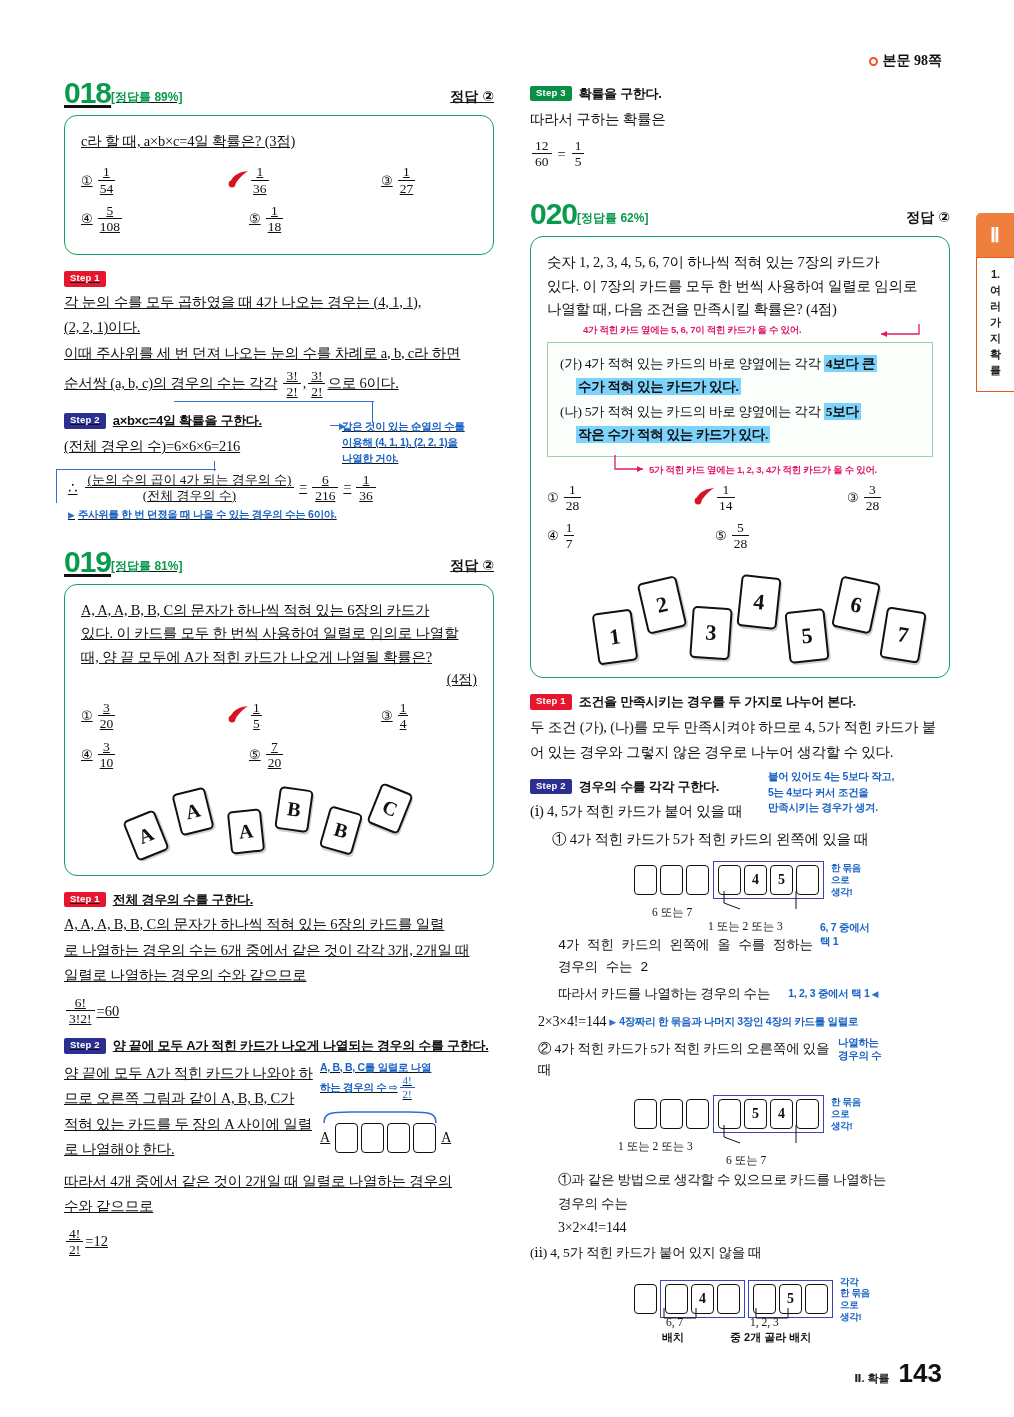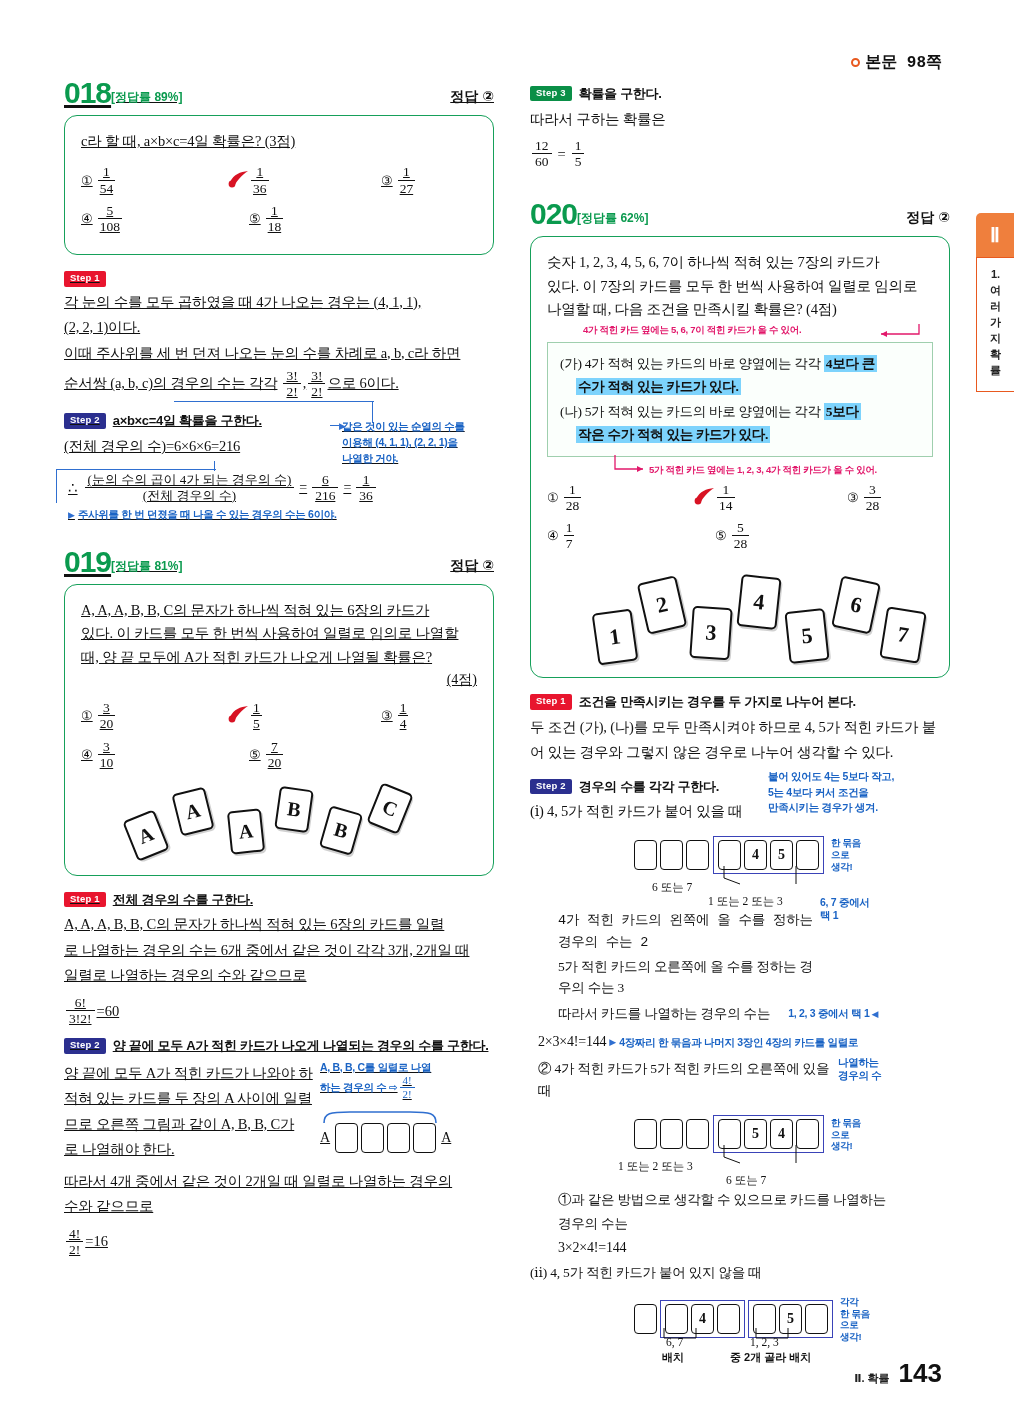--- a/index.html
+++ b/index.html
@@ -10,22 +10,22 @@
     font-family:"Liberation Serif","DejaVu Serif",serif;
     color:#111;
     position:relative;
     overflow:hidden;
   }
   .page { position:absolute; inset:0; }
 
   
   .top-ref {
     position:absolute; right:72px; top:52px;
-    font-family:Liberation Mono, monospace;
-    font-size:16px; font-weight:bold; color:#111;
+    font-family:Liberation Serif, serif;
+    font-size:14px; font-weight:bold; color:#111;
     display:flex; align-items:center; gap:5px;
   }
   .top-ref .dot {
     width:9px; height:9px; border-radius:50%;
     border:2.5px solid #e8591f; background:#fff; display:inline-block;
   }
 
   
   .side-tab { position:absolute; right:0px; top:213px; width:38px; }
   .side-tab .cap {
@@ -408,22 +408,22 @@
       </div>
 
       <div class="step">
         <span class="badge s2">Step 2</span>
         <span class="steptxt">양 끝에 모두 A가 적힌 카드가 나오게 나열되는 경우의 수를 구한다.</span>
       </div>
 
       <div style="display:flex;align-items:flex-start;margin-top:4px;">
         <div style="width:252px;">
           <div class="body-txt">양 끝에 모두 A가 적힌 카드가 나와야 하</div>
+          <div class="body-txt">므로 오른쪽 그림과 같이 A, B, B, C가</div>
           <div class="body-txt">적혀 있는 카드를 두 장의 A 사이에 일렬</div>
-          <div class="body-txt">므로 오른쪽 그림과 같이 A, B, B, C가</div>
           <div class="body-txt">로 나열해야 한다.</div>
         </div>
         <div style="flex:1;padding-left:4px;">
           <div class="note">A, B, B, C를 일렬로 나열</div>
           <div style="display:flex;align-items:center;">
             <span class="note">하는 경우의 수 ⇨</span>
             <span class="mfrac" style="color:#1a63c4;font-size:11px;">
               <span class="num" style="border:0;">4!</span>
               <span class="den" style="border-top:1.2px solid #1a63c4;">2!</span>
             </span>
@@ -446,21 +446,21 @@
       </div>
 
       <div class="body-txt" style="margin-top:6px;">따라서 4개 중에서 같은 것이 2개일 때 일렬로 나열하는 경우의</div>
       <div class="body-txt">수와 같으므로</div>
 
       <div class="eq-row">
         <span class="mfrac">
           <span class="num">4!</span>
           <span class="den">2!</span>
         </span>
-        <span>=16</span>
+        <span>=12</span>
       </div>
     </div>
   </div>
 
   <div class="col col-right" style="top:84px;">
 
     <div>
       <div class="step" style="margin-top:0;">
         <span class="badge s3">Step 3</span>
         <span class="steptxt">확률을 구한다.</span>
@@ -591,20 +591,21 @@
             <span class="badge s2">Step 2</span>
             <span class="steptxt">경우의 수를 각각 구한다.</span>
           </div>
           <div class="body-txt">(ⅰ) 4, 5가 적힌 카드가 붙어 있을 때</div>
         </div>
         <div class="note" style="flex:1;white-space:pre-line;margin-top:2px;padding-left:6px;">붙어 있어도 4는 5보다 작고,
 5는 4보다 커서 조건을
 만족시키는 경우가 생겨.</div>
       </div>
 
+      <div class="body-txt" style="padding-left:22px;">① 4가 적힌 카드가 5가 적힌 카드의 왼쪽에 있을 때</div>
 
       <div style="position:relative;margin:10px 0 0 104px;height:72px;">
         <div class="slotrow">
           <span class="slot"></span>
           <span class="slot"></span>
           <span class="slot"></span>
           <span class="grp" style="margin-left:1px;">
             <span class="slot thin"></span>
             <span class="slot">4</span>
             <span class="slot">5</span>
@@ -619,21 +620,20 @@
           <path d="M76 0 L76 18" stroke="#111" stroke-width="1" fill="none"></path>
         </svg>
         <span class="underlabel" style="position:absolute;left:18px;top:44px;">6 또는 7</span>
         <span class="underlabel" style="position:absolute;left:74px;top:58px;">1 또는 2 또는 3</span>
       </div>
 
       <div style="position:relative;">
         <div style="display:flex;align-items:flex-start;">
           <div style="width:290px;padding-left:28px;">
             <div class="body-txt" style="font-size:13.5px;font-family:Liberation Mono, monospace;">4가 적힌 카드의 왼쪽에 올 수를 정하는 경우의 수는 2</div>
-            <div class="body-txt" style="font-size:13.5px;">5가 적힌 카드의 오른쪽에 올 수를 정하는 경우의 수는 3</div>
           </div>
           <div class="note" style="white-space:pre-line;margin-top:-12px;line-height:1.3;">6, 7 중에서
 택 1</div>
         </div>
         <div style="display:flex;align-items:center;padding-left:28px;">
           <span class="body-txt" style="font-size:13.5px;">따라서 카드를 나열하는 경우의 수는</span>
           <span class="note" style="margin-left:18px;">1, 2, 3 중에서 택 1</span>
           <span style="color:#2f6fd0;font-size:9px;margin-left:2px;">◀</span>
         </div>
         <div style="display:flex;align-items:center;padding-left:8px;margin-top:2px;">

